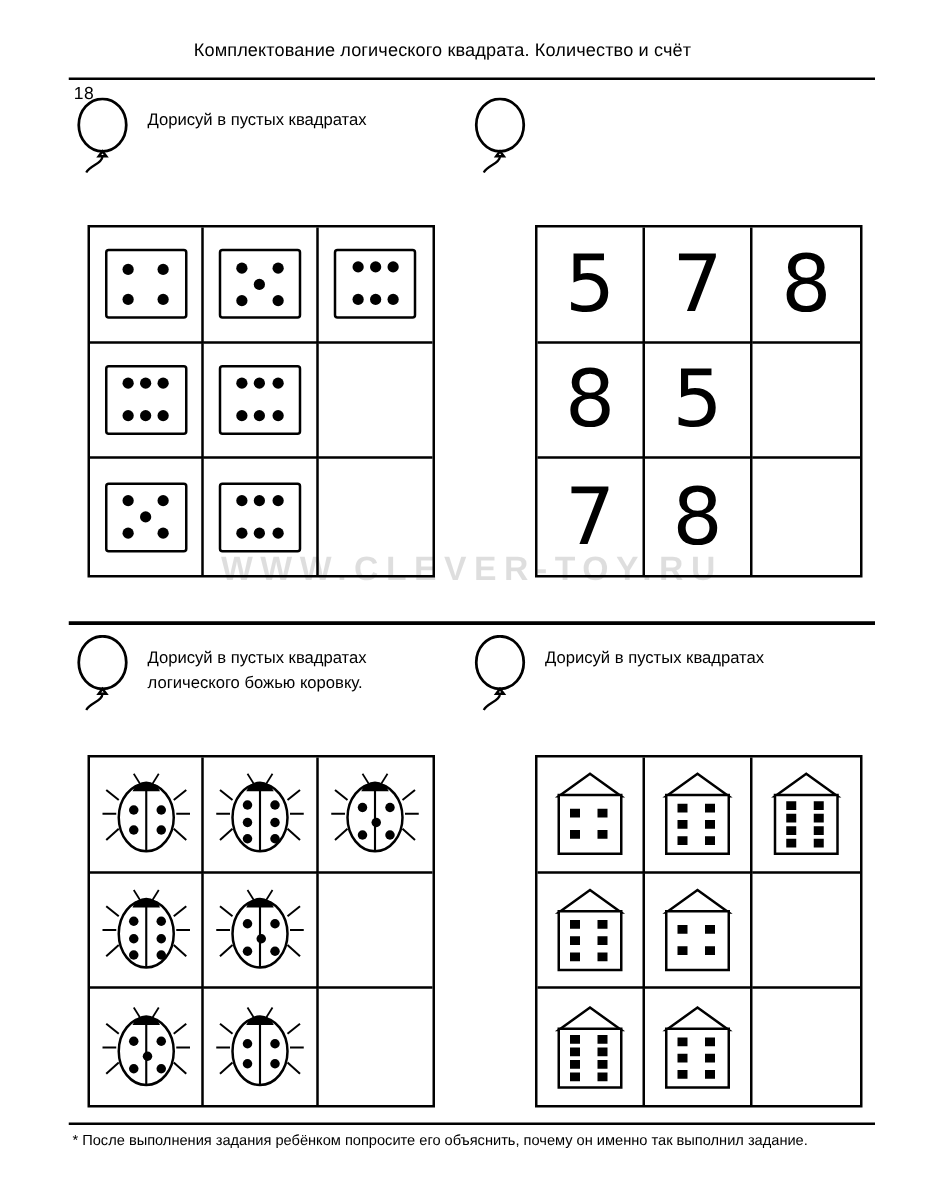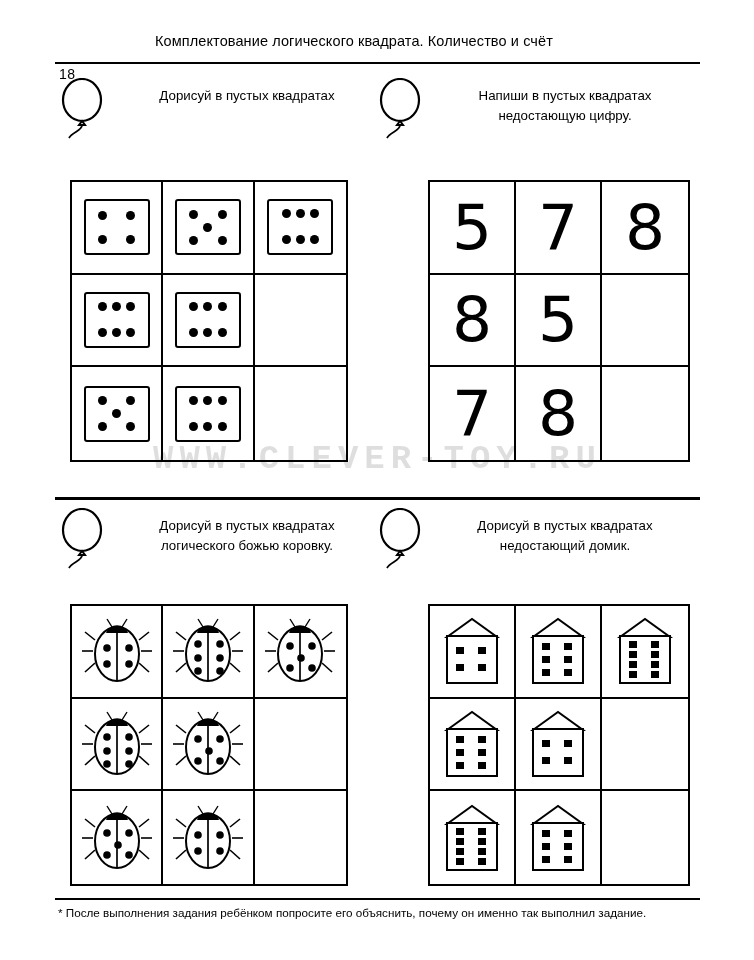--- a/index.html
+++ b/index.html
@@ -59,21 +59,20 @@
     position: absolute;
     left: 55px;
     top: 497px;
     width: 645px;
     height: 2.5px;
     background: #000;
   }
   
   .prompt {
     position: absolute;
-    text-align: center;
   }
   .balloon {
     position: absolute;
     left: 0;
     top: 0;
     width: 46px;
     height: 62px;
   }
   .prompt-text {
     position: absolute;
@@ -131,22 +130,22 @@
   
   .house { position: relative; width: 58px; height: 68px; }
 
   
   .watermark {
     position: absolute;
     left: 55px;
     top: 440px;
     width: 645px;
     text-align: center;
-    font-family: Liberation Mono, monospace;
-    font-size: 34px;
+    font-family: Liberation Sans, sans-serif;
+    font-size: 27px;
     font-weight: bold;
     letter-spacing: 6px;
     color: rgba(0,0,0,0.13);
     white-space: nowrap;
     pointer-events: none;
   }
   
   .footnote-rule {
     position: absolute;
     left: 55px;
@@ -184,24 +183,20 @@
       <span>Дорисуй в пустых квадратах</span>
     </div>
   </div>
 
   <div class="prompt" style="left:378px; top:78px; width:330px; height:70px;">
     <svg class="balloon" viewBox="0 0 46 62">
       <ellipse cx="22" cy="22" rx="19" ry="21" fill="#fff" stroke="#000" stroke-width="2.2"></ellipse>
       <path d="M22 43 l-3 4 h6 z" fill="#fff" stroke="#000" stroke-width="2"></path>
       <path d="M22 47 C 22 53, 12 54, 9 60" fill="none" stroke="#000" stroke-width="1.8"></path>
     </svg>
-    <div class="prompt-text">
-      <span>Напиши в пустых квадратах</span>
-      <span class="l2">недостающую цифру.</span>
-    </div>
   </div>
 
   <div class="grid" id="grid-dice" style="left:70px; top:180px; width:278px; height:282px; grid-template-columns:1fr 1fr 1fr; grid-template-rows:1fr 1fr 1fr;">
       <div class="cell">
         <div class="dicecard">
           <div class="pip" style="left: calc(27% - 4.5px); top: calc(27% - 4.5px);"></div>
           <div class="pip" style="left: calc(73% - 4.5px); top: calc(27% - 4.5px);"></div>
           <div class="pip" style="left: calc(27% - 4.5px); top: calc(73% - 4.5px);"></div>
           <div class="pip" style="left: calc(73% - 4.5px); top: calc(73% - 4.5px);"></div>
         </div>
@@ -311,21 +306,20 @@
   </div>
 
   <div class="prompt" style="left:378px; top:508px; width:330px; height:70px;">
     <svg class="balloon" viewBox="0 0 46 62">
       <ellipse cx="22" cy="22" rx="19" ry="21" fill="#fff" stroke="#000" stroke-width="2.2"></ellipse>
       <path d="M22 43 l-3 4 h6 z" fill="#fff" stroke="#000" stroke-width="2"></path>
       <path d="M22 47 C 22 53, 12 54, 9 60" fill="none" stroke="#000" stroke-width="1.8"></path>
     </svg>
     <div class="prompt-text">
       <span>Дорисуй в пустых квадратах</span>
-      <span class="l2">недостающий домик.</span>
     </div>
   </div>
 
   <div class="grid" id="grid-bugs" style="left:70px; top:604px; width:278px; height:282px; grid-template-columns:1fr 1fr 1fr; grid-template-rows:1fr 1fr 1fr;">
       <div class="cell">
         <svg viewBox="0 0 72 66" class="bug">
           <path d="M14 22 L4 14" stroke="#000" stroke-width="1.6" fill="none"></path>
           <path d="M12 33 L1 33" stroke="#000" stroke-width="1.6" fill="none"></path>
           <path d="M14 45 L4 54" stroke="#000" stroke-width="1.6" fill="none"></path>
           <path d="M58 22 L68 14" stroke="#000" stroke-width="1.6" fill="none"></path>

